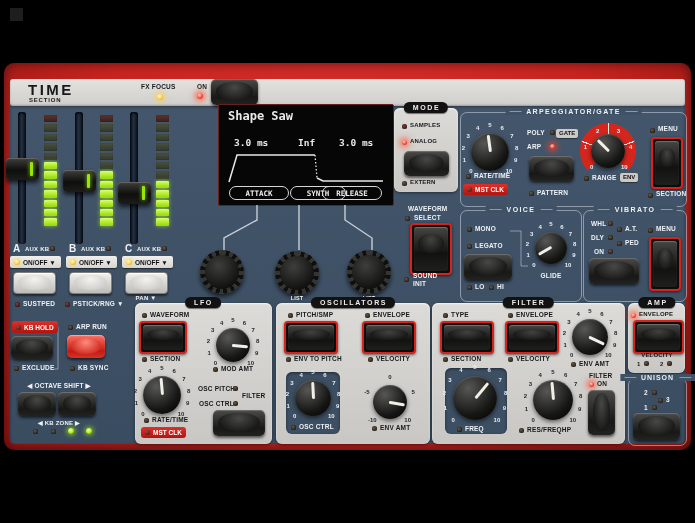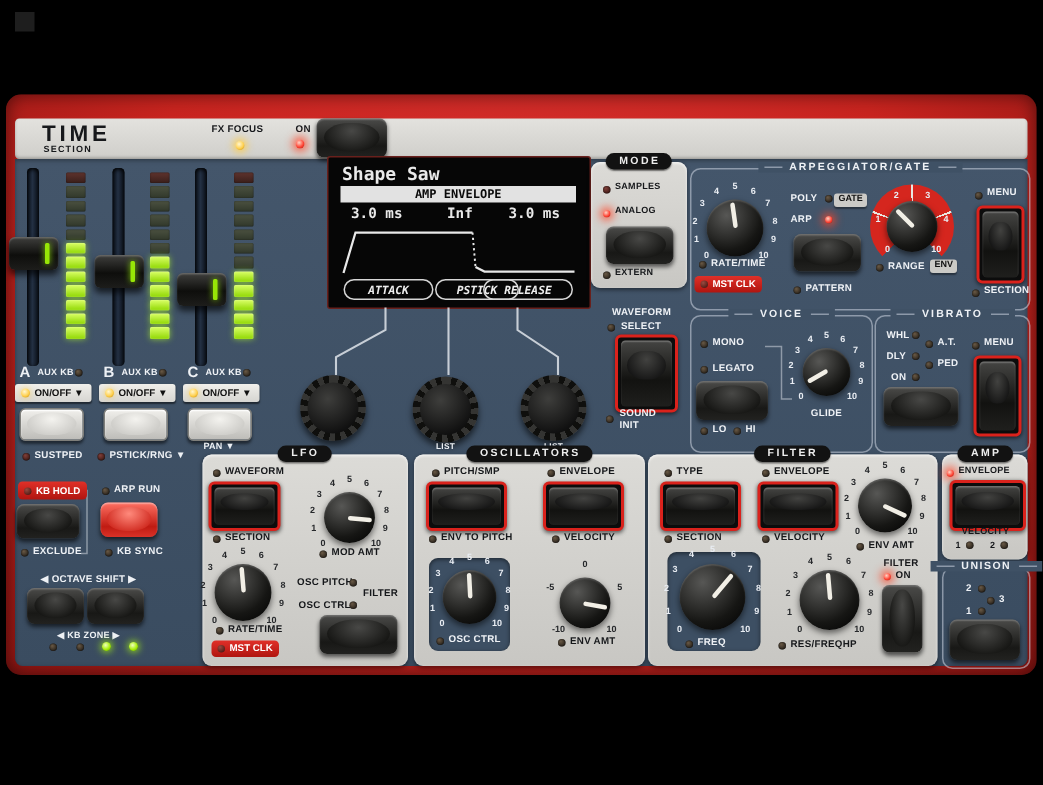--- a/index.html
+++ b/index.html
@@ -79,21 +79,21 @@
         display:flex;align-items:center;gap:3px;padding-left:4px;box-shadow:0 1px 1px rgba(0,0,0,.5);}
   .onoff .dot{width:6px;height:6px;border-radius:50%;flex:none;
         background:radial-gradient(circle at 40% 35%, #fff6d0, #ffd04e 55%, #c08300);box-shadow:0 0 4px rgba(255,205,70,.8);}
   .onoff span{font-size:6.5px;font-weight:bold;color:#111;}
   .disp{position:absolute;left:218px;top:104px;width:174px;height:100px;background:#060606;
         border:1px solid #69201c;border-radius:2px;font-family:"DejaVu Sans Mono",monospace;}
   .dline{position:absolute;color:#e9e9e9;font-family:"DejaVu Sans Mono",monospace;font-weight:bold;white-space:nowrap;}
   .dbanner{position:absolute;left:8px;top:19px;width:157px;height:11px;background:#e2e2e2;color:#0a0a0a;
         font-size:8px;font-weight:bold;text-align:center;line-height:11px;font-family:"DejaVu Sans Mono",monospace;}
   .softkey{position:absolute;height:12px;border:1px solid #d6d6d6;border-radius:7px;color:#ededed;
-        font-size:7.5px;font-weight:bold;font-family:"DejaVu Sans Mono",monospace;display:flex;align-items:center;justify-content:center;padding:0 5px;font-style:italic;}
+        font-size:7.5px;font-weight:bold;font-family:"DejaVu Sans Mono",monospace;display:flex;align-items:center;justify-content:center;padding:0 5px;}
   .cx{transform:translateX(-50%);}
   svg.overlay{position:absolute;left:0;top:0;pointer-events:none;}
 </style>
 </head>
 <body>
 
 <div class="stage">
   <div style="position:absolute;left:10px;top:8px;width:13px;height:13px;background:#1e1e1e;"></div>
   <div class="panel"></div>
   <div class="strip"></div>
@@ -102,31 +102,30 @@
   <div class="lbl k" style="left:28px;top:81px;font-size:15px;letter-spacing:2.5px;">TIME</div>
   <div class="lbl k" style="left:29px;top:97px;font-size:6px;letter-spacing:.8px;">SECTION</div>
   <div class="lbl k" style="left:141px;top:83px;">FX FOCUS</div>
   <div class="led yellow" style="left:157px;top:94px;"></div>
   <div class="lbl k" style="left:197px;top:83px;">ON</div>
   <div class="led red" style="left:197px;top:93px;"></div>
   <div class="btnb" style="left:211px;top:79px;width:47px;height:26px;"></div>
 
   <div class="disp">
     <div class="dline" style="left:9px;top:4px;font-size:12px;">Shape Saw</div>
-    <div class="dbanner">AMP ENVELOPE</div>
     <div class="dline" style="left:15px;top:32px;font-size:9.5px;">3.0 ms</div>
     <div class="dline" style="left:79px;top:32px;font-size:9.5px;">Inf</div>
     <div class="dline" style="left:120px;top:32px;font-size:9.5px;">3.0 ms</div>
     <svg width="166" height="34" style="position:absolute;left:4px;top:46px;">
       <polyline points="6,31 14,4 92,4" fill="none" stroke="#e8e8e8" stroke-width="1.5"></polyline>
       <line x1="92" y1="4" x2="94" y2="27" stroke="#e8e8e8" stroke-width="1.3" stroke-dasharray="1.5,2"></line>
       <polyline points="94,27 100,30 160,30" fill="none" stroke="#e8e8e8" stroke-width="1.5"></polyline>
     </svg>
     <div class="softkey" style="left:10px;top:81px;width:48px;">ATTACK</div>
-    <div class="softkey" style="left:71px;top:81px;width:44px;">PSTICK</div>
+    <div class="softkey" style="left:71px;top:81px;width:44px;">SYNTH</div>
     <div class="softkey" style="left:103px;top:81px;width:48px;">RELEASE</div>
   </div>
 
   <svg class="overlay" width="695" height="523">
     <polyline points="257,205 257,220 224,238 224,250" fill="none" stroke="#dfe4ea" stroke-width="1.4" opacity=".85"></polyline>
     <polyline points="299,205 299,250" fill="none" stroke="#dfe4ea" stroke-width="1.4" opacity=".85"></polyline>
     <polyline points="345,205 345,220 372,238 372,250" fill="none" stroke="#dfe4ea" stroke-width="1.4" opacity=".85"></polyline>
     <polyline points="510,231 521,231 521,266 528,266" fill="none" stroke="#cfd6df" stroke-width="1" opacity=".55"></polyline>
     <polyline points="54,327 58,327 58,369 54,369" fill="none" stroke="#cfd6df" stroke-width="1" opacity=".55"></polyline>
   </svg>

